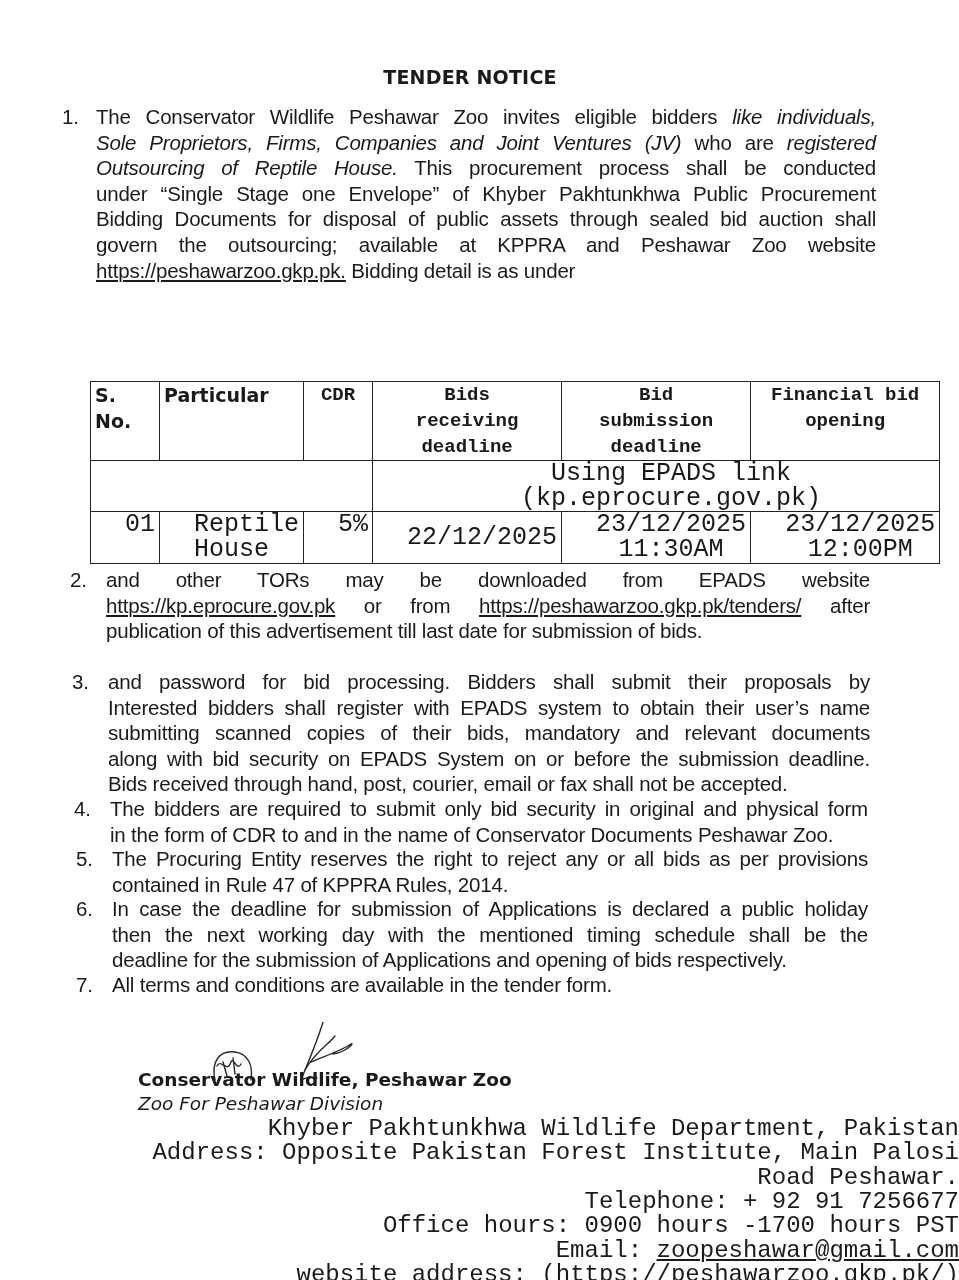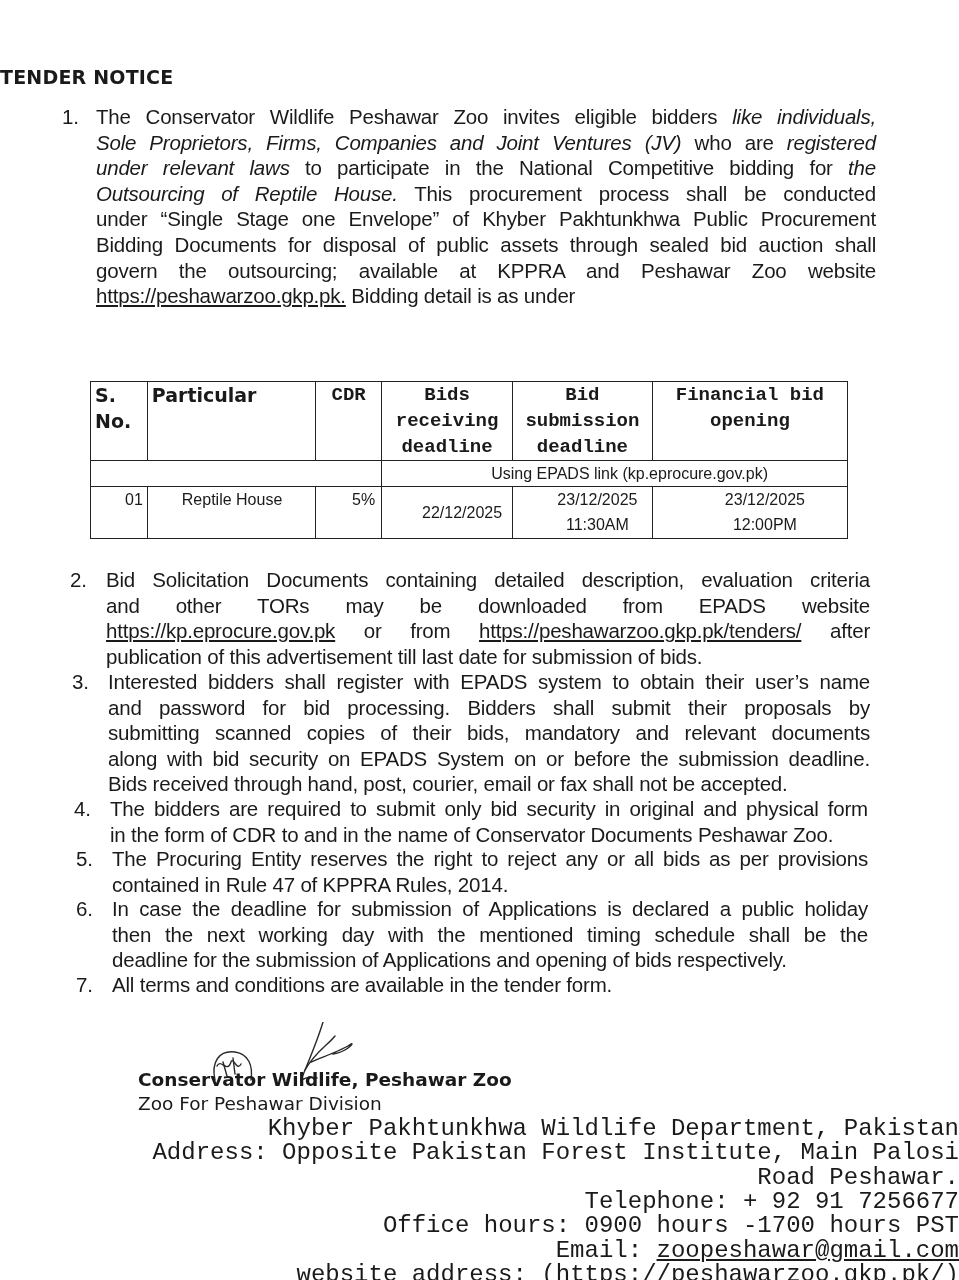--- a/index.html
+++ b/index.html
@@ -14,21 +14,21 @@
     }
     .page {
       position: absolute;
       left: 0; top: 0;
       width: 959px; height: 1280px;
     }
     .title {
       position: absolute;
       top: 66px;
       left: 0; width: 940px;
-      text-align: left;
+      text-align: center;
       font-weight: bold;
       font-size: 19px;
       letter-spacing: 0.2px;
     }
     .para {
       position: absolute;
       font-family: "Liberation Sans", "DejaVu Sans", sans-serif;
       font-size: 20.5px;
       line-height: 25.6px;
       text-align: justify;
@@ -60,22 +60,22 @@
       vertical-align: top;
     }
     table.bids th {
       font-weight: bold;
       line-height: 26px;
       padding-top: 0px;
     }
     .th-left { text-align: left; }
     .th-center { text-align: center; font-family: Liberation Mono, monospace; }
     table.bids td {
-      font-family: Liberation Sans, sans-serif;
-      font-size: 16px;
+      font-family: Liberation Mono, monospace;
+      font-size: 25px;
       line-height: 25px;
       padding-left: 34px;
     }
     .c-center { text-align: center; }
     .c-mid { vertical-align: middle !important; }
 
     #p2 { left: 106px; top: 567px; width: 764px; }
     #p3 { left: 108px; top: 669px; width: 762px; }
     #p4 { left: 110px; top: 796px; width: 758px; }
     #p5 { left: 112px; top: 846px; width: 756px; }
@@ -87,35 +87,34 @@
       left: 205px; top: 1022px;
       width: 160px; height: 70px;
     }
     .footer {
       position: absolute;
       left: 138px; top: 1068px;
       font-size: 18.5px;
       line-height: 24.4px;
     }
     .footer .org { font-weight: bold; font-size: 18.5px; }
-    .footer .plain { font-family: "DejaVu Sans", sans-serif; }
+    .footer .plain { font-family: "DejaVu Sans", sans-serif; font-style: italic; }
     .footer .cond { font-family: Liberation Mono, monospace; font-size: 24px; text-align: right; }
   </style>
 </head>
 <body>
 
 <div class="page">
 
   <div class="title">TENDER NOTICE</div>
 
   <div class="para" id="p1">
     <span class="num">1.</span>
     <span class="justify"><span>The Conservator Wildlife Peshawar Zoo invites eligible bidders </span><i>like individuals,</i></span>
     <span class="justify"><i>Sole Proprietors, Firms, Companies and Joint Ventures (JV)</i><span> who are </span><i>registered</i></span>
-    <span class="justify"><i>under relevant laws</i><span> to participate in the National Competitive bidding for </span><i>the</i></span>
     <span class="justify"><i>Outsourcing of Reptile House.</i><span> This procurement process shall be conducted</span></span>
     <span class="justify">under “Single Stage one Envelope” of Khyber Pakhtunkhwa Public Procurement</span>
     <span class="justify">Bidding Documents for disposal of public assets through sealed bid auction shall</span>
     <span class="justify">govern the outsourcing; available at KPPRA and Peshawar Zoo website</span>
     <span class="line"><u class="link">https://peshawarzoo.gkp.pk.</u><span> Bidding detail is as under</span></span>
   </div>
 
   <table class="bids">
     <colgroup>
       <col style="width:56px">
@@ -164,30 +163,29 @@
       <td class="c-center">
         <div>23/12/2025</div>
         <div>12:00PM</div>
       </td>
     </tr>
   </tbody>
     </table>
 
   <div class="para" id="p2">
     <span class="num">2.</span>
-    <span class="justify">Bid Solicitation Documents containing detailed description, evaluation criteria</span>
     <span class="justify" style="word-spacing:22px">and other TORs may be downloaded from EPADS website</span>
     <span class="justify"><u class="link">https://kp.eprocure.gov.pk</u><span> or from </span><u class="link">https://peshawarzoo.gkp.pk/tenders/</u><span> after</span></span>
     <span class="line">publication of this advertisement till last date for submission of bids.</span>
   </div>
 
   <div class="para" id="p3">
     <span class="num">3.</span>
+    <span class="justify">and password for bid processing. Bidders shall submit their proposals by</span>
     <span class="justify">Interested bidders shall register with EPADS system to obtain their user’s name</span>
-    <span class="justify">and password for bid processing. Bidders shall submit their proposals by</span>
     <span class="justify">submitting scanned copies of their bids, mandatory and relevant documents</span>
     <span class="justify">along with bid security on EPADS System on or before the submission deadline.</span>
     <span class="line">Bids received through hand, post, courier, email or fax shall not be accepted.</span>
   </div>
 
   <div class="para" id="p4">
     <span class="num">4.</span>
     <span class="justify">The bidders are required to submit only bid security in original and physical form</span>
     <span class="line">in the form of CDR to and in the name of Conservator Documents Peshawar Zoo.</span>
   </div>

